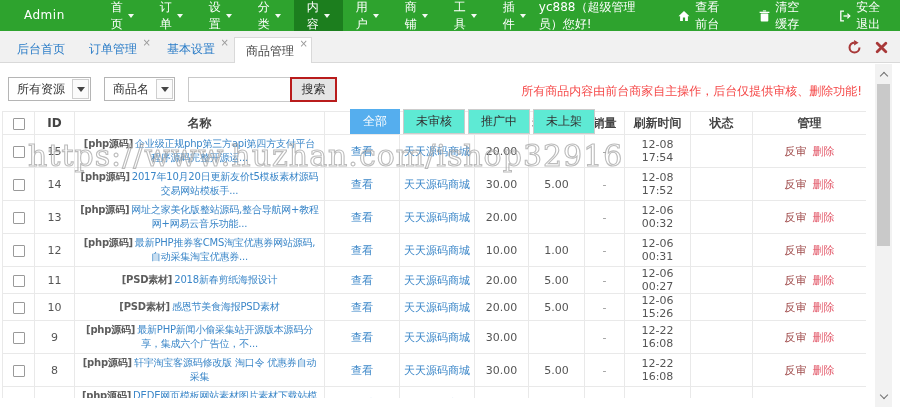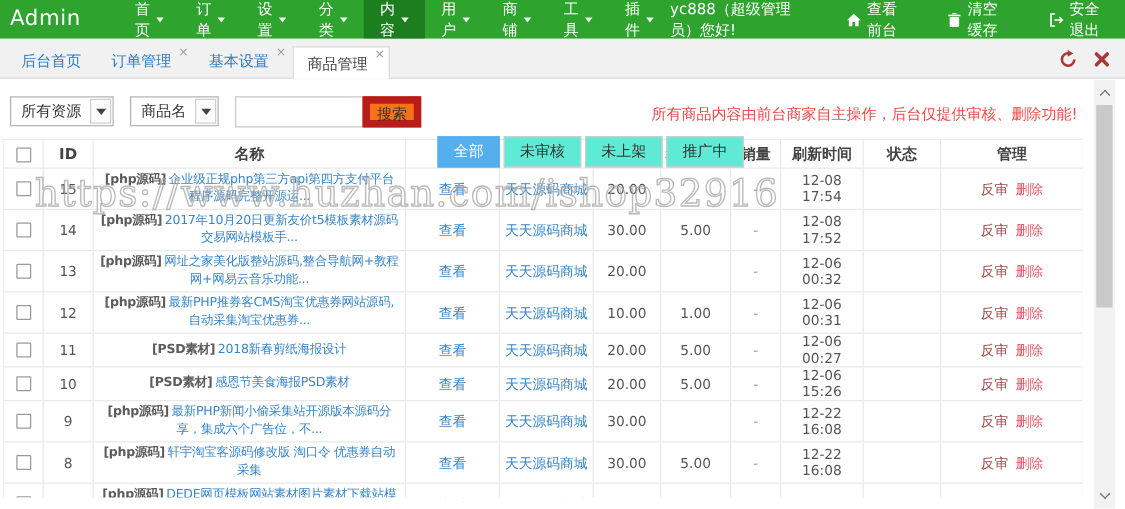--- a/index.html
+++ b/index.html
@@ -9,21 +9,21 @@
     font-family:"DejaVu Sans","Liberation Sans",sans-serif; font-size:12px;
   }
   :root{
     --green:#2ea32e; --green-dark:#1c7e1e; --tab-blue:#2a7cc7; --link:#3a86c8;
     --red:#f54747; --filter-blue:#55aeee; --tool-red:#a83838;
     --review:#9f4a4a; --del:#e25566;
   }
 
   
   .topbar { height:31px; background:var(--green); display:flex; color:#fff; }
-  .brand { width:118px; padding-left:8px; font-size:17px; line-height:30px; letter-spacing:.5px; }
+  .brand { width:118px; padding-left:24px; font-size:12px; line-height:30px; letter-spacing:.5px; }
   .nav { display:flex; }
   .nav-item { display:flex; align-items:center; gap:5px; padding:0 13px; cursor:pointer; }
   .nav-item.active { background:var(--green-dark); }
   .caret-down { width:0; height:0; border-left:3.5px solid transparent; border-right:3.5px solid transparent; border-top:4px solid rgba(255,255,255,.95); }
   .topbar-right { margin-left:auto; display:flex; align-items:center; gap:24px; padding-right:16px; }
   .header-action { display:flex; align-items:center; gap:5px; cursor:pointer; }
   .ha-icon { display:flex; align-items:center; }
 
   
   .tabbar { height:32px; background:#f1f1f1; box-shadow:inset 0 -1px 0 #d9d9d9; display:flex; align-items:flex-end; padding-left:6px; position:relative; }
@@ -35,21 +35,21 @@
   .tool-btn { cursor:pointer; display:flex; align-items:center; }
 
   
   .toolbar { position:relative; height:42px; padding:14px 0 0 8px; display:flex; align-items:flex-start; }
   .selectbox { display:flex; align-items:center; height:24px; border:1px solid #b5b5b5; background:#fff; margin-right:13px; cursor:pointer; }
   .sel-label { padding:0 6px 0 8px; color:#333; }
   .sel-arrow { width:17px; align-self:stretch; border:1px solid #cfcfcf; margin:1px; background:#fbfbfb; display:flex; align-items:center; justify-content:center; }
   .sel-arrow i { width:0; height:0; border-left:4px solid transparent; border-right:4px solid transparent; border-top:5px solid #444; }
   .input-group { display:flex; height:25px; margin-right:13px; }
   .search-input { width:102px; border:1px solid #c9c9c9; border-right:none; padding:0 6px; outline:none; color:#333; font:12px "DejaVu Sans","Liberation Sans",sans-serif; }
-  .search-btn { width:47px; border:6px solid #b91c1c; background:#f97316; color:#333; cursor:pointer; font:12px "DejaVu Sans","Liberation Sans",sans-serif; }
+  .search-btn { width:47px; border:2px solid #b91c1c; background:#e5e5e5; color:#333; cursor:pointer; font:12px "DejaVu Sans","Liberation Sans",sans-serif; }
   .filter-group { display:flex;margin-top:32px; }
   .filter-btn { height:25px; padding:0 12px; margin-right:3px; border:1px solid #ccc; background:#5eead4; color:#333; cursor:pointer; font:12px "DejaVu Sans","Liberation Sans",sans-serif; }
   .filter-btn.active { background:var(--filter-blue); border-color:var(--filter-blue); color:#fff; }
   .notice { position:absolute; top:20px; right:38px; color:var(--red); }
 
   
   .table-wrap { margin:6px 0 0 2px; width:864px; height:287px; overflow:hidden; }
   table { border-collapse:collapse; table-layout:fixed; width:864px; }
   th,td { border:1px solid #e9e9e9; }
   th { height:23px; font-size:12px; color:#444; font-weight:bold; text-align:center; background:#fff; }
@@ -216,23 +216,23 @@
   </div>
   <div class="input-group">
     <input class="search-input" value="" style="">
     <button class="search-btn">搜索</button>
   </div>
   <div class="filter-group">
   <button class="filter-btn active">全部</button>
 
   <button class="filter-btn">未审核</button>
 
+  <button class="filter-btn">推广中</button>
+
   <button class="filter-btn">未上架</button>
-
-  <button class="filter-btn">推广中</button>
 </div>
   <div class="notice">所有商品内容由前台商家自主操作，后台仅提供审核、删除功能!</div>
 </div>
 
 <div class="table-wrap">
   <table>
     <colgroup>
       <col style="width:32px">
         <col style="width:40px">
         <col style="width:250px">

